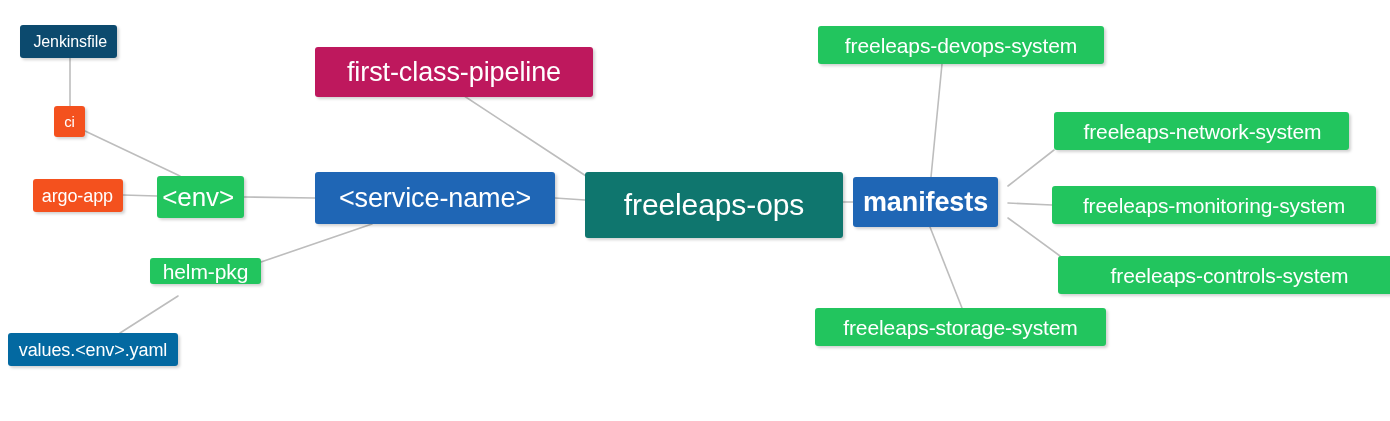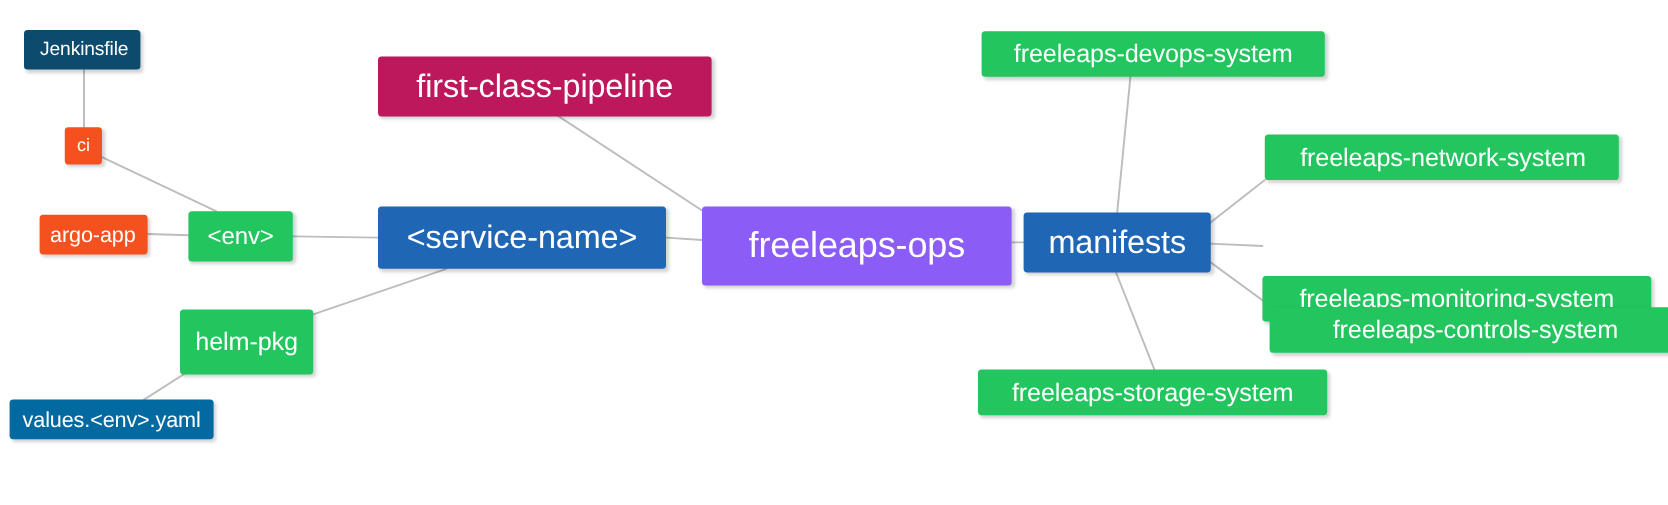--- a/index.html
+++ b/index.html
@@ -56,57 +56,57 @@
       <line x1="123" y1="195" x2="157" y2="196" stroke="#bdbdbd" stroke-width="1.6" stroke-linecap="round"></line>
       <line x1="70" y1="58" x2="70" y2="106" stroke="#bdbdbd" stroke-width="1.6" stroke-linecap="round"></line>
       <line x1="120" y1="333" x2="178" y2="296" stroke="#bdbdbd" stroke-width="1.6" stroke-linecap="round"></line>
       <line x1="931" y1="177" x2="942" y2="64" stroke="#bdbdbd" stroke-width="1.6" stroke-linecap="round"></line>
       <line x1="1008" y1="186" x2="1054" y2="150" stroke="#bdbdbd" stroke-width="1.6" stroke-linecap="round"></line>
       <line x1="1008" y1="203" x2="1052" y2="205" stroke="#bdbdbd" stroke-width="1.6" stroke-linecap="round"></line>
       <line x1="1008" y1="218" x2="1060" y2="256" stroke="#bdbdbd" stroke-width="1.6" stroke-linecap="round"></line>
       <line x1="930" y1="227" x2="962" y2="308" stroke="#bdbdbd" stroke-width="1.6" stroke-linecap="round"></line>
     </svg>
   <div id="node-layer">
-      <div class="node" style="left: 585px; top: 172px; width: 258px; height: 66px; background: #8b5cf6; font-size: 30px;">
+      <div class="node" style="left: 585px; top: 172px; width: 258px; height: 66px; background: #0f766e; font-size: 30px;">
         <span>freeleaps-ops</span>
       </div>
       <div class="node" style="left: 315px; top: 47px; width: 278px; height: 50px; background: #be185d; font-size: 27px;">
         <span>first-class-pipeline</span>
       </div>
       <div class="node" style="left: 315px; top: 172px; width: 240px; height: 52px; background: rgb(31, 102, 181); font-size: 27px; align-items: center;">
         <span>&lt;service-name&gt;</span>
       </div>
-      <div class="node" style="left: 853px; top: 177px; width: 156px; height: 50px; background: rgb(31, 102, 181); font-size: 27px;">
+      <div class="node" style="left: 853px; top: 177px; width: 145px; height: 50px; background: rgb(31, 102, 181); font-size: 27px; font-weight: bold;">
         <span>manifests</span>
       </div>
-      <div class="node" style="left: 157px; top: 176px; width: 87px; height: 42px; background: rgb(34, 197, 94); font-size: 20px;">
+      <div class="node" style="left: 157px; top: 176px; width: 87px; height: 42px; background: rgb(34, 197, 94); font-size: 26px; justify-content: flex-end;">
         <span>&lt;env&gt;</span>
       </div>
-      <div class="node" style="left: 150px; top: 258px; width: 111px; height: 54px; background: rgb(34, 197, 94); font-size: 21px; text-align: center;">
+      <div class="node" style="left: 150px; top: 258px; width: 111px; height: 26px; background: rgb(34, 197, 94); font-size: 21px; text-align: center;">
         <span>helm-pkg</span>
       </div>
       <div class="node" style="left: 54px; top: 106px; width: 31px; height: 31px; background: rgb(244, 81, 30); font-size: 15px;">
         <span>ci</span>
       </div>
       <div class="node" style="left: 33px; top: 179px; width: 90px; height: 33px; background: rgb(244, 81, 30); font-size: 18px; justify-content: flex-end;">
         <span>argo-app</span>
       </div>
       <div class="node" style="left: 20px; top: 25px; width: 97px; height: 33px; background: #0c4a6e; font-size: 16px; justify-content: flex-end;">
         <span>Jenkinsfile</span>
       </div>
       <div class="node" style="left: 8px; top: 333px; width: 170px; height: 33px; background: #0369a1; font-size: 18px;">
         <span>values.&lt;env&gt;.yaml</span>
       </div>
       <div class="node" style="left: 818px; top: 26px; width: 286px; height: 38px; background: rgb(34, 197, 94); font-size: 21px;">
         <span>freeleaps-devops-system</span>
       </div>
       <div class="node" style="left: 1054px; top: 112px; width: 295px; height: 38px; background: rgb(34, 197, 94); font-size: 21px; padding-left: 12px;">
         <span>freeleaps-network-system</span>
       </div>
-      <div class="node" style="left: 1052px; top: 186px; width: 324px; height: 38px; background: rgb(34, 197, 94); font-size: 21px; margin-top: 44px;">
+      <div class="node" style="left: 1052px; top: 186px; width: 324px; height: 38px; background: rgb(34, 197, 94); font-size: 21px;">
         <span>freeleaps-monitoring-system</span>
       </div>
       <div class="node" style="left: 1058px; top: 256px; width: 343px; height: 38px; background: rgb(34, 197, 94); font-size: 21px;">
         <span>freeleaps-controls-system</span>
       </div>
       <div class="node" style="left: 815px; top: 308px; width: 291px; height: 38px; background: rgb(34, 197, 94); font-size: 21px; text-align: right;">
         <span>freeleaps-storage-system</span>
       </div>
     </div>
 </div>

